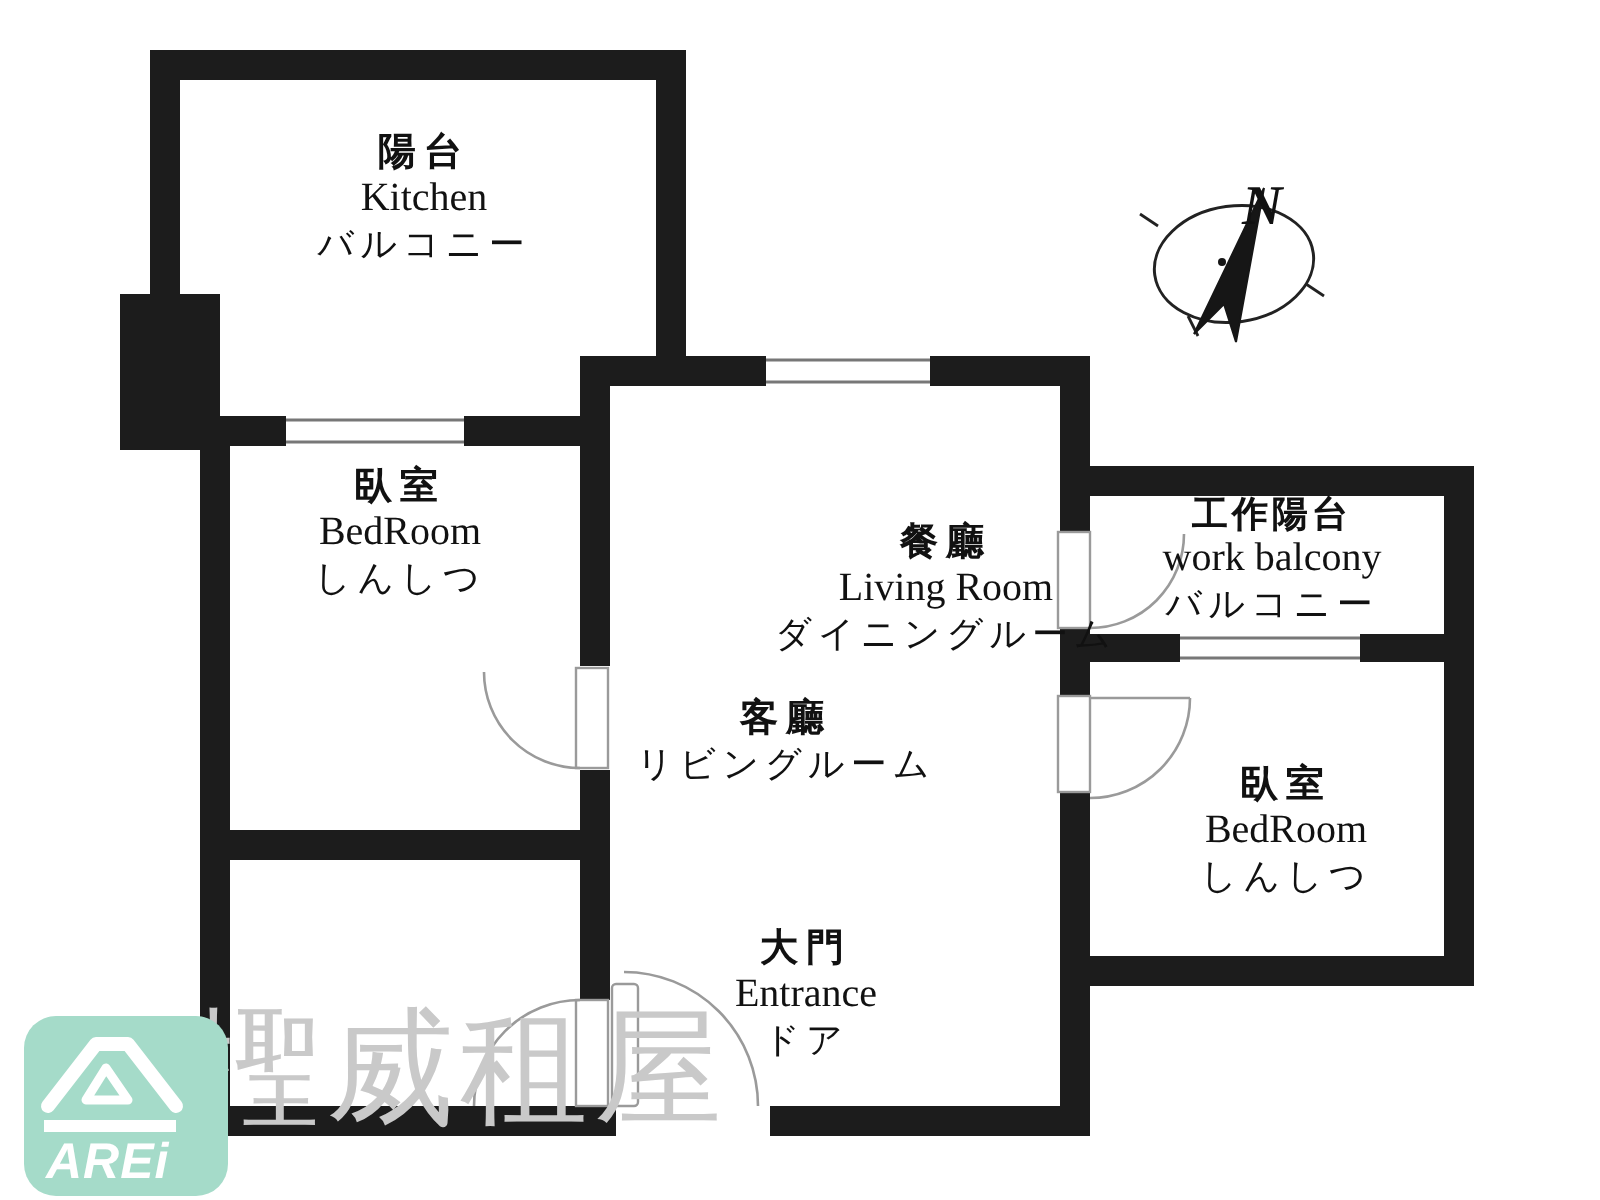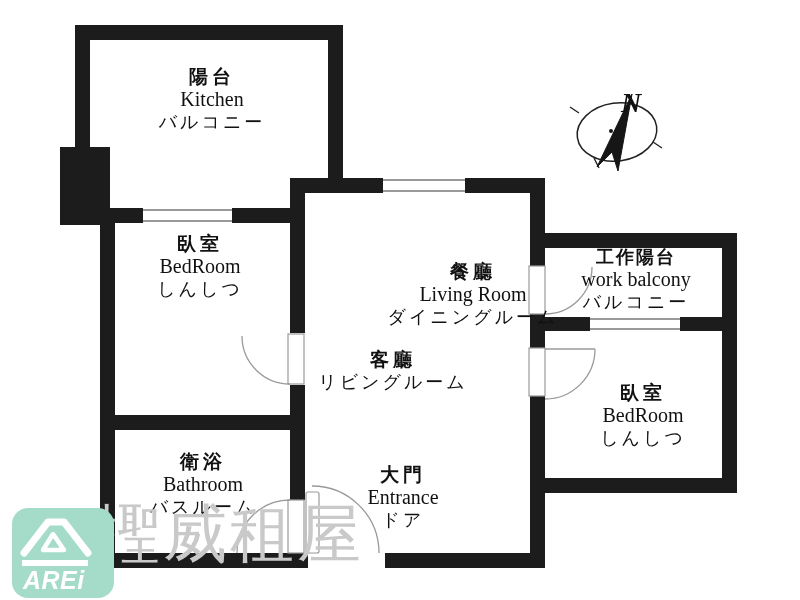--- a/index.html
+++ b/index.html
@@ -131,25 +131,20 @@
   <div class="room-label" style="left:636px;top:246px;">
     <div class="zh" style="font-size:18px;letter-spacing:2px;">工作陽台</div>
     <div class="en">work balcony</div>
     <div class="ja">バルコニー</div>
   </div>
   <div class="room-label" style="left:643px;top:382px;">
     <div class="zh">臥室</div>
     <div class="en">BedRoom</div>
     <div class="ja">しんしつ</div>
   </div>
-  <div class="room-label" style="left:203px;top:451px;">
-    <div class="zh">衛浴</div>
-    <div class="en">Bathroom</div>
-    <div class="ja">バスルーム</div>
-  </div>
   <div class="room-label" style="left:403px;top:464px;">
     <div class="zh">大門</div>
     <div class="en">Entrance</div>
     <div class="ja">ドア</div>
   </div>
 
   <div class="watermark">
     <div class="wm-zh">檉威租屋</div>
   </div>
 

